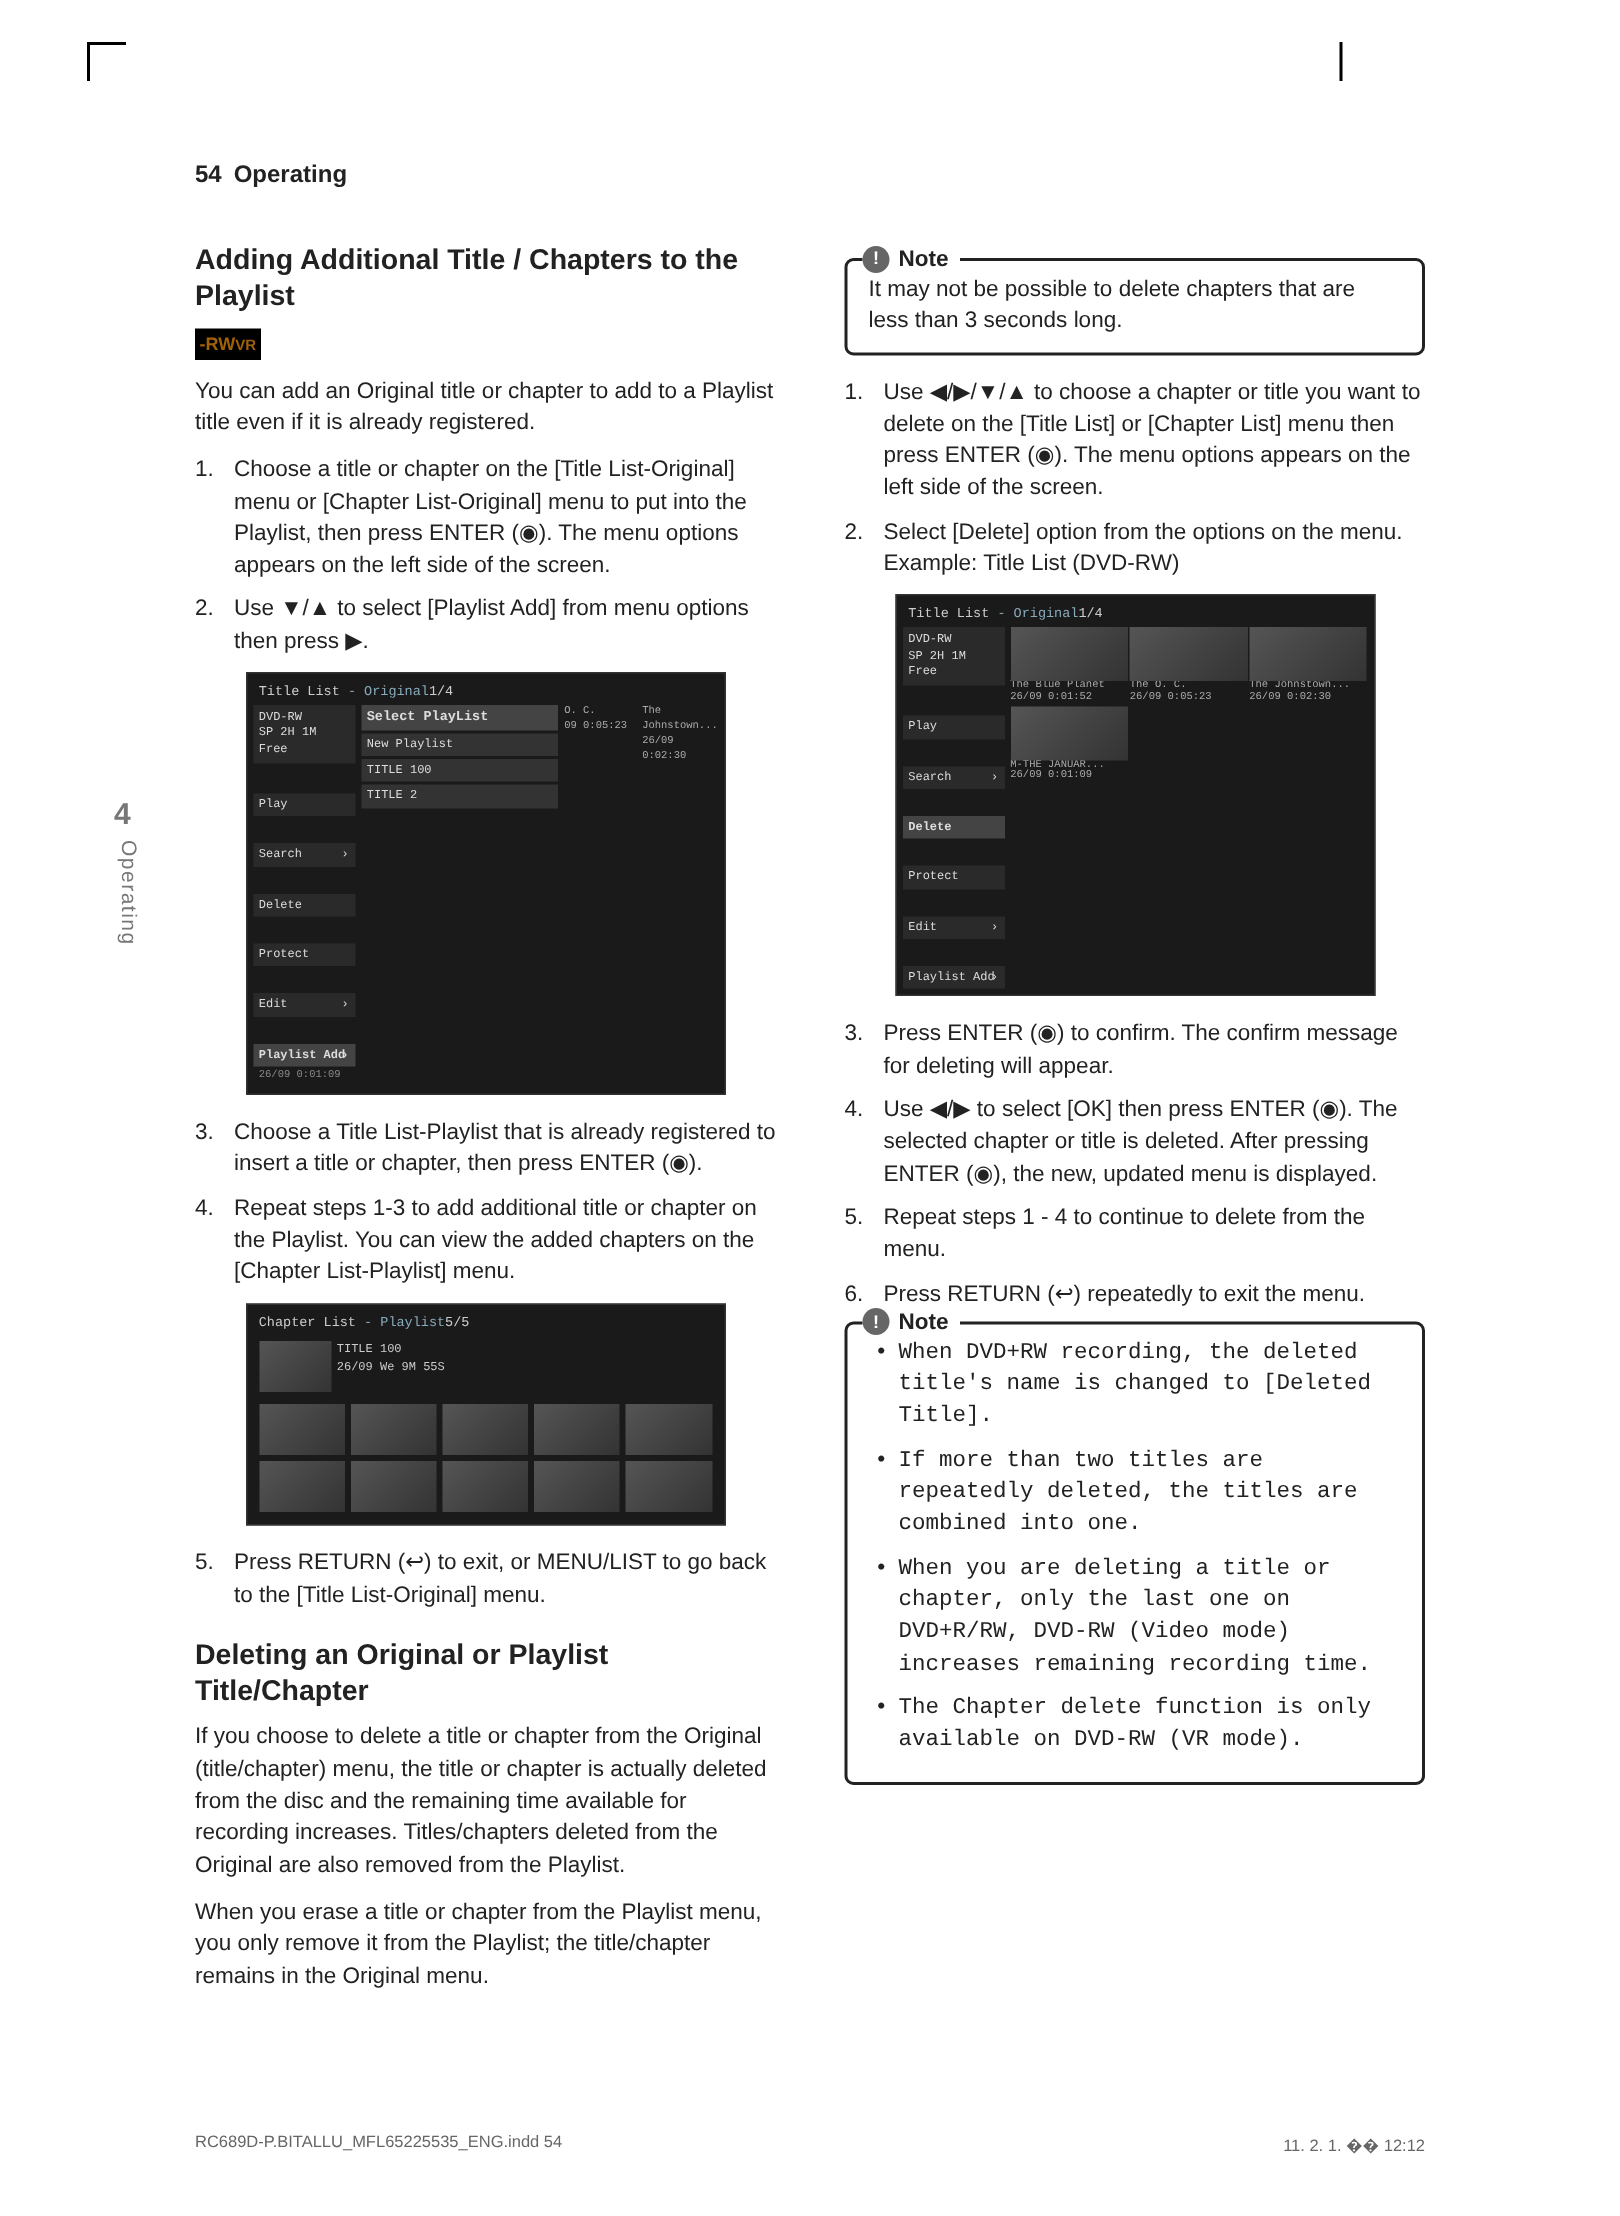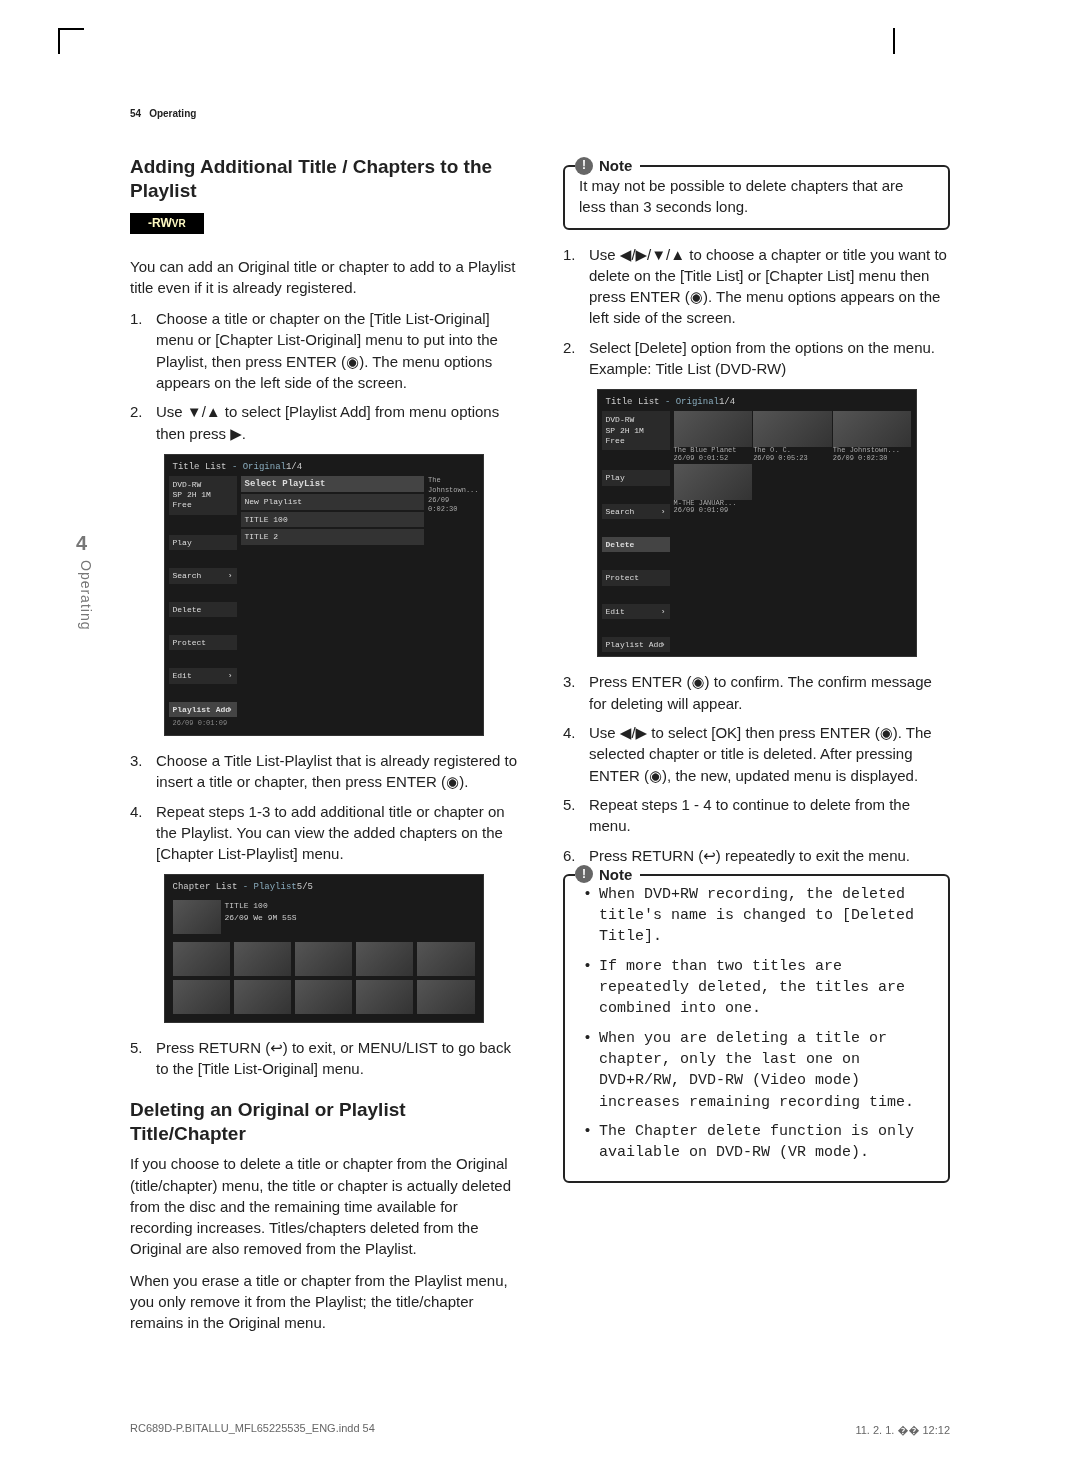--- a/index.html
+++ b/index.html
@@ -1,26 +1,26 @@
 <!DOCTYPE html>
 <html><head>
 <meta charset="utf-8">
 <style>
   * { margin: 0; padding: 0; box-sizing: border-box; }
   body { font-family: Arial, Helvetica, sans-serif; background: #fff; color: #222; }
   .page { width: 1080px; height: 1477px; position: relative; background: #fff; padding: 108px 130px 40px 130px; }
   .crop-tl { position: absolute; top: 28px; left: 58px; width: 26px; height: 26px; border-top: 2px solid #000; border-left: 2px solid #000; }
   .crop-tr { position: absolute; top: 28px; right: 185px; width: 2px; height: 26px; background: #000; }
-  .header-line { display: flex; align-items: center; font-size: 10px; margin-left: 0; margin-bottom: 36px; }
+  .header-line { display: flex; align-items: center; font-size: 16px; margin-left: 0; margin-bottom: 36px; }
   .page-num { font-weight: 700; margin-right: 8px; }
   .section-name { font-weight: 700; }
   .columns { display: flex; gap: 46px; }
   .col { flex: 1; font-size: 15px; line-height: 1.42; }
   h3 { font-size: 19px; font-weight: 700; margin-bottom: 8px; line-height: 1.25; }
-  .badge { display: inline-block; background: #000; color: #fef9c3; font-size: 12px; font-weight: 700; padding: 2px 18px; margin-bottom: 22px; }
+  .badge { display: inline-block; background: #000; color: #a16207; font-size: 12px; font-weight: 700; padding: 2px 3px; margin-bottom: 10px; }
   .badge sub { font-size: 10px; vertical-align: baseline; }
   .para { margin-bottom: 10px; }
   ol { list-style: none; counter-reset: item; padding-left: 0; }
   ol > li { counter-increment: item; padding-left: 26px; position: relative; margin-bottom: 8px; }
   ol > li::before { content: counter(item) "."; position: absolute; left: 0; }
   ul.bullets { list-style: none; padding-left: 0; font-family: Liberation Mono, monospace; }
   ul.bullets > li { padding-left: 20px; position: relative; margin-bottom: 8px; }
   ul.bullets > li::before { content: "•"; position: absolute; left: 4px; }
   .note-box { border: 2px solid #222; border-radius: 6px; padding: 8px 14px 10px 14px; margin: 10px 0 14px 0; position: relative; }
   .note-legend { position: absolute; top: -12px; left: 10px; background: #fff; padding: 0 8px 0 0; display: flex; align-items: center; font-weight: 700; font-size: 15px; }
@@ -95,20 +95,24 @@
             <div class="mi"><span>Edit</span><span class="arrow">›</span></div>
             <div class="mi sel"><span>Playlist Add</span><span class="arrow">›</span></div>
           </div>
           <div class="gridwrap">
             <div class="popup-head">Select PlayList</div>
             <div class="popup sel">New Playlist</div>
             <div class="popup">TITLE 100</div>
             <div class="popup">TITLE 2</div>
           </div>
           <div style="flex:0 0 48px;font-size:7px;color:#aaa">
+            <div>O. C.</div>
+              <div>09   0:05:23</div>
+          </div>
+          <div style="flex:0 0 48px;font-size:7px;color:#aaa">
             <div>The Johnstown...</div>
               <div>26/09   0:02:30</div>
           </div>
         </div>
         <div class="footline">26/09   0:01:09</div>
       </div>
 
       <ol start="3" style="counter-reset: item 2">
         <li>Choose a Title List-Playlist that is already registered to insert a title or chapter, then press ENTER (◉).</li>
         <li>Repeat steps 1-3 to add additional title or chapter on the Playlist. You can view the added chapters on the [Chapter List-Playlist] menu.</li>

